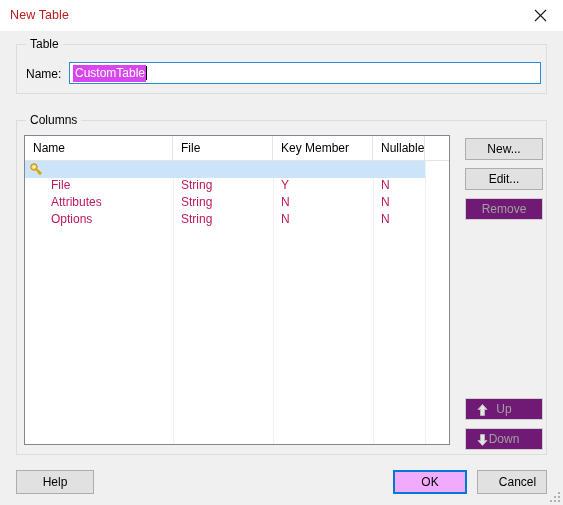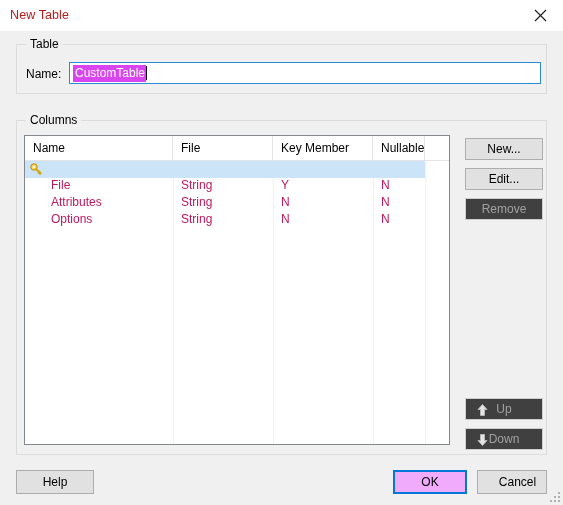--- a/index.html
+++ b/index.html
@@ -184,21 +184,21 @@
     font-size: 12px;
     color: #000;
     display: flex;
     align-items: center;
     justify-content: center;
     cursor: default;
     padding: 0;
   }
   .btn.disabled {
     color: #a0a0a0;
-    background: #404040;
+    background: #701a75;
     border-color: #cfcfcf;
   }
   .btn.default {
     border: 2px solid #0078d7;
     background: #f0abfc;
   }
   #btn-new   { left: 465px; top: 138px; width: 78px; height: 22px; }
   #btn-edit  { left: 465px; top: 168px; width: 78px; height: 22px; }
   #btn-remove{ left: 465px; top: 198px; width: 78px; height: 22px; }
   #btn-up    { left: 465px; top: 398px; width: 78px; height: 22px; }

